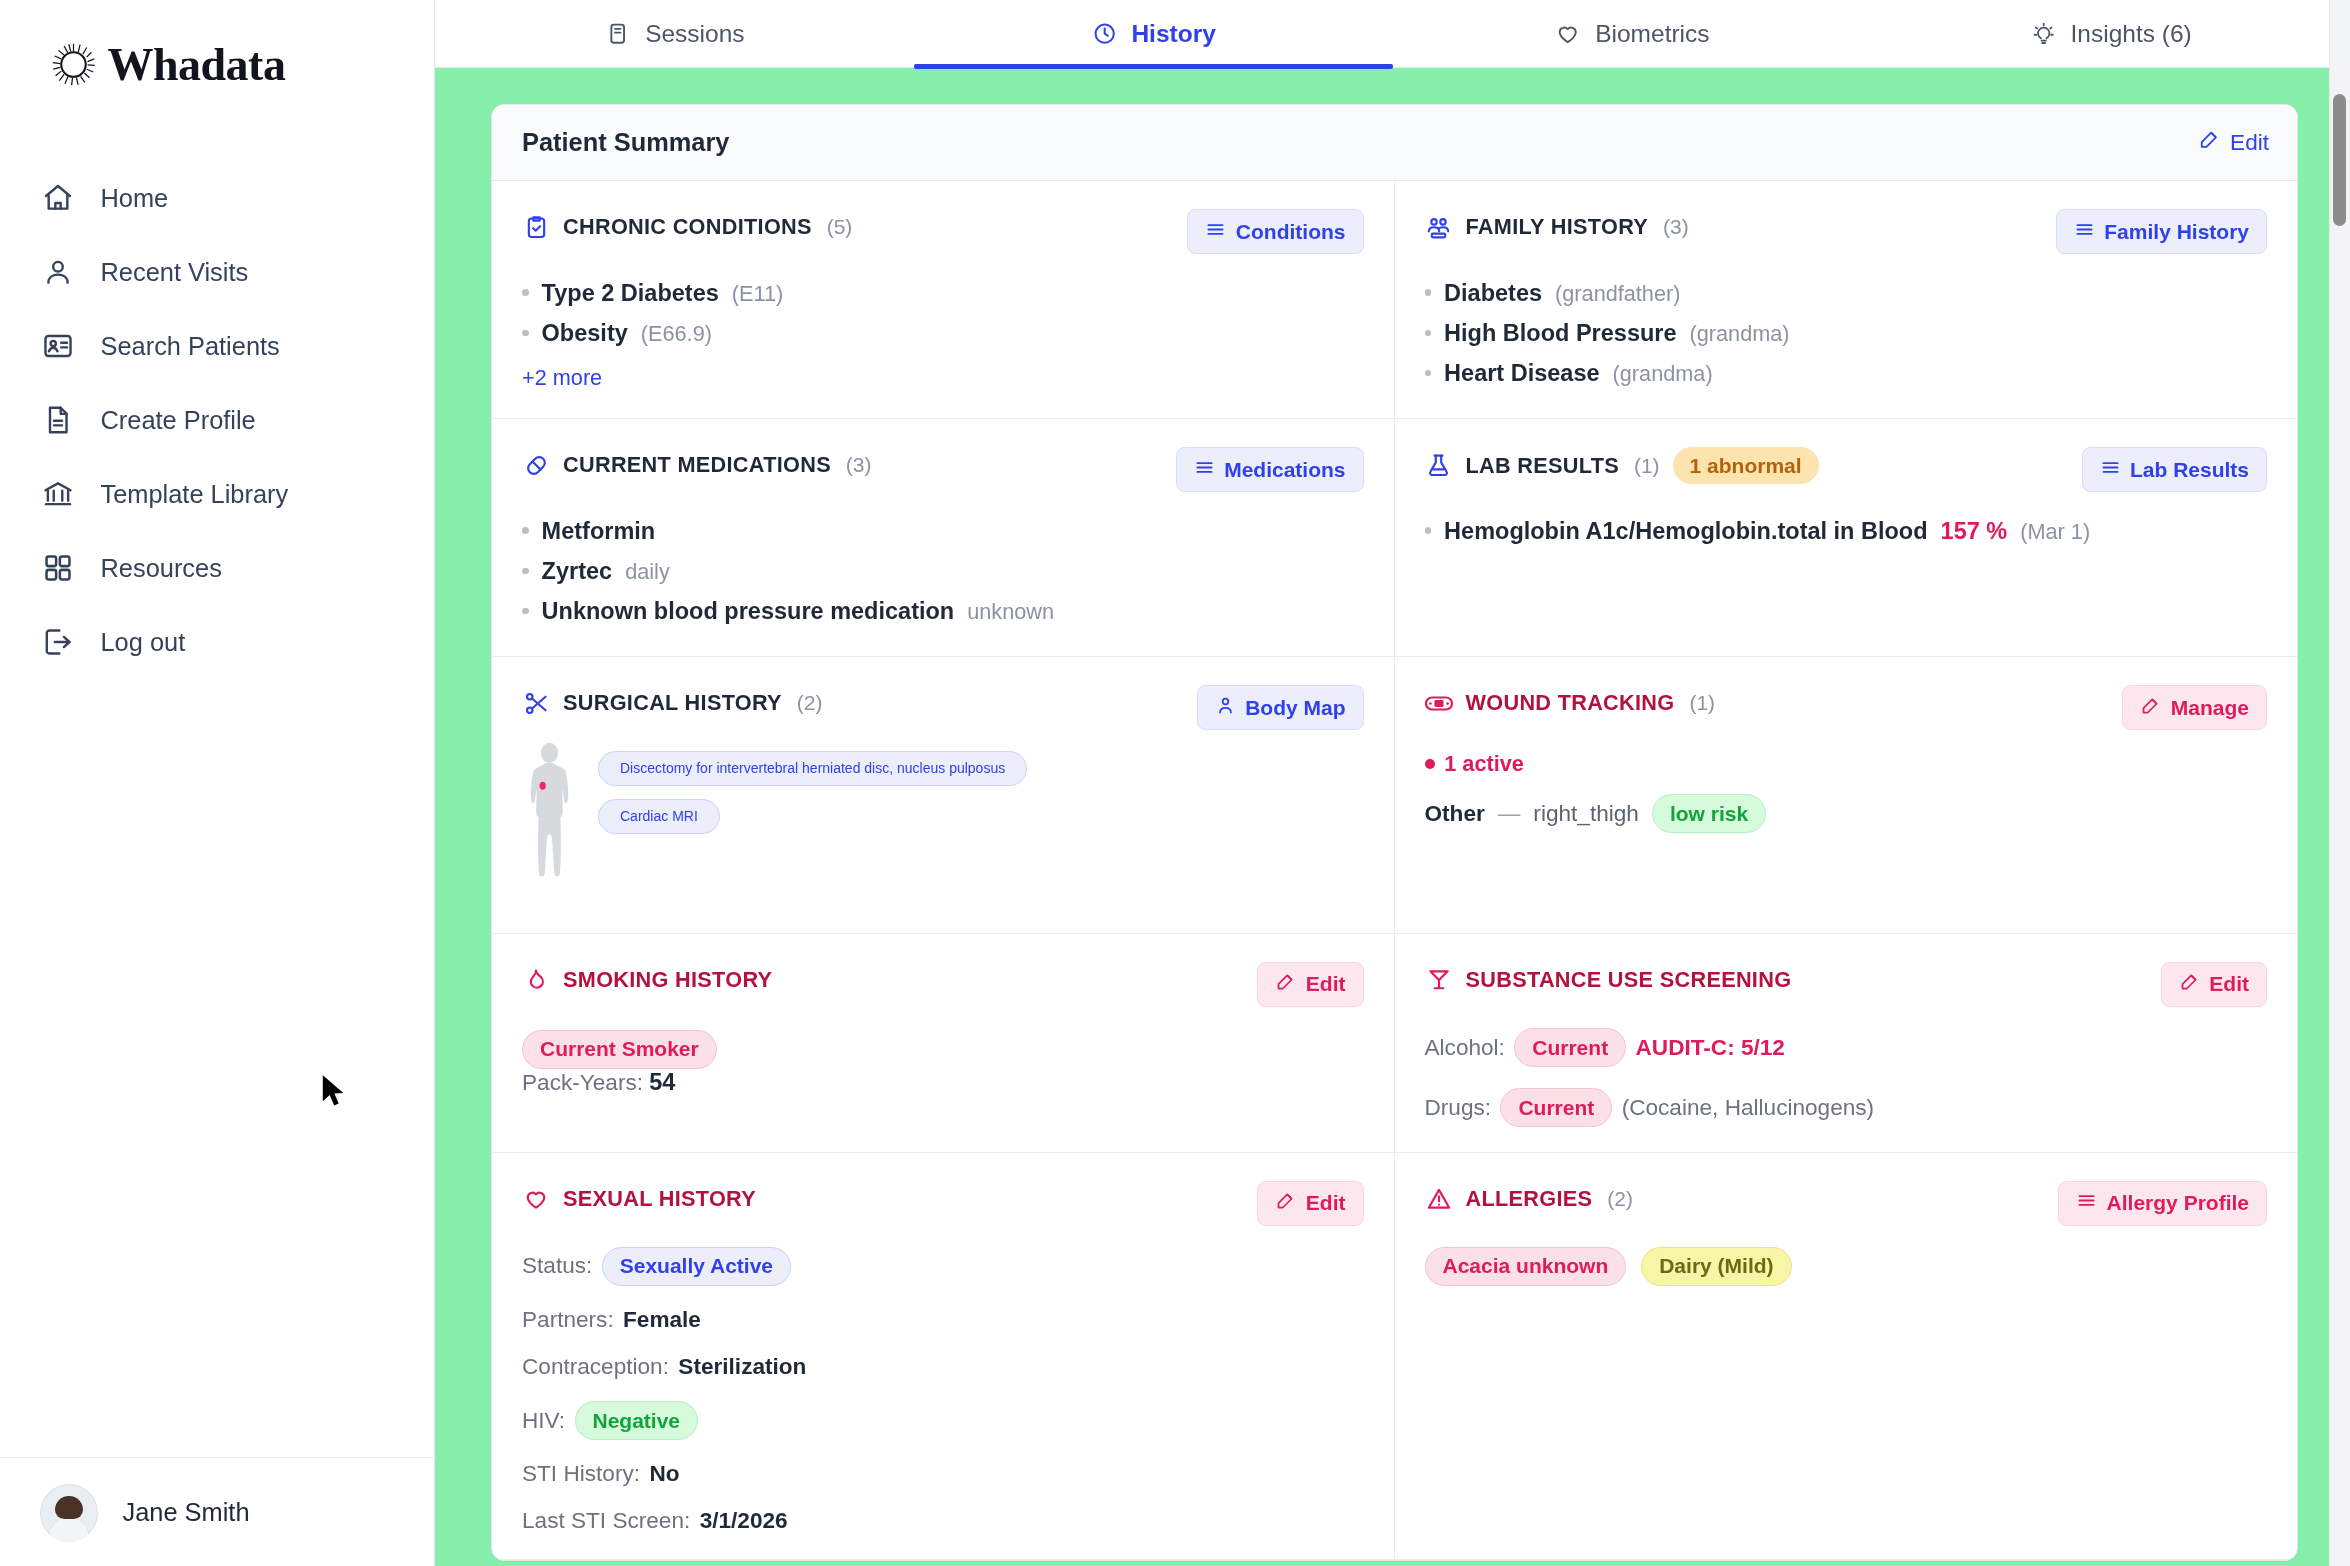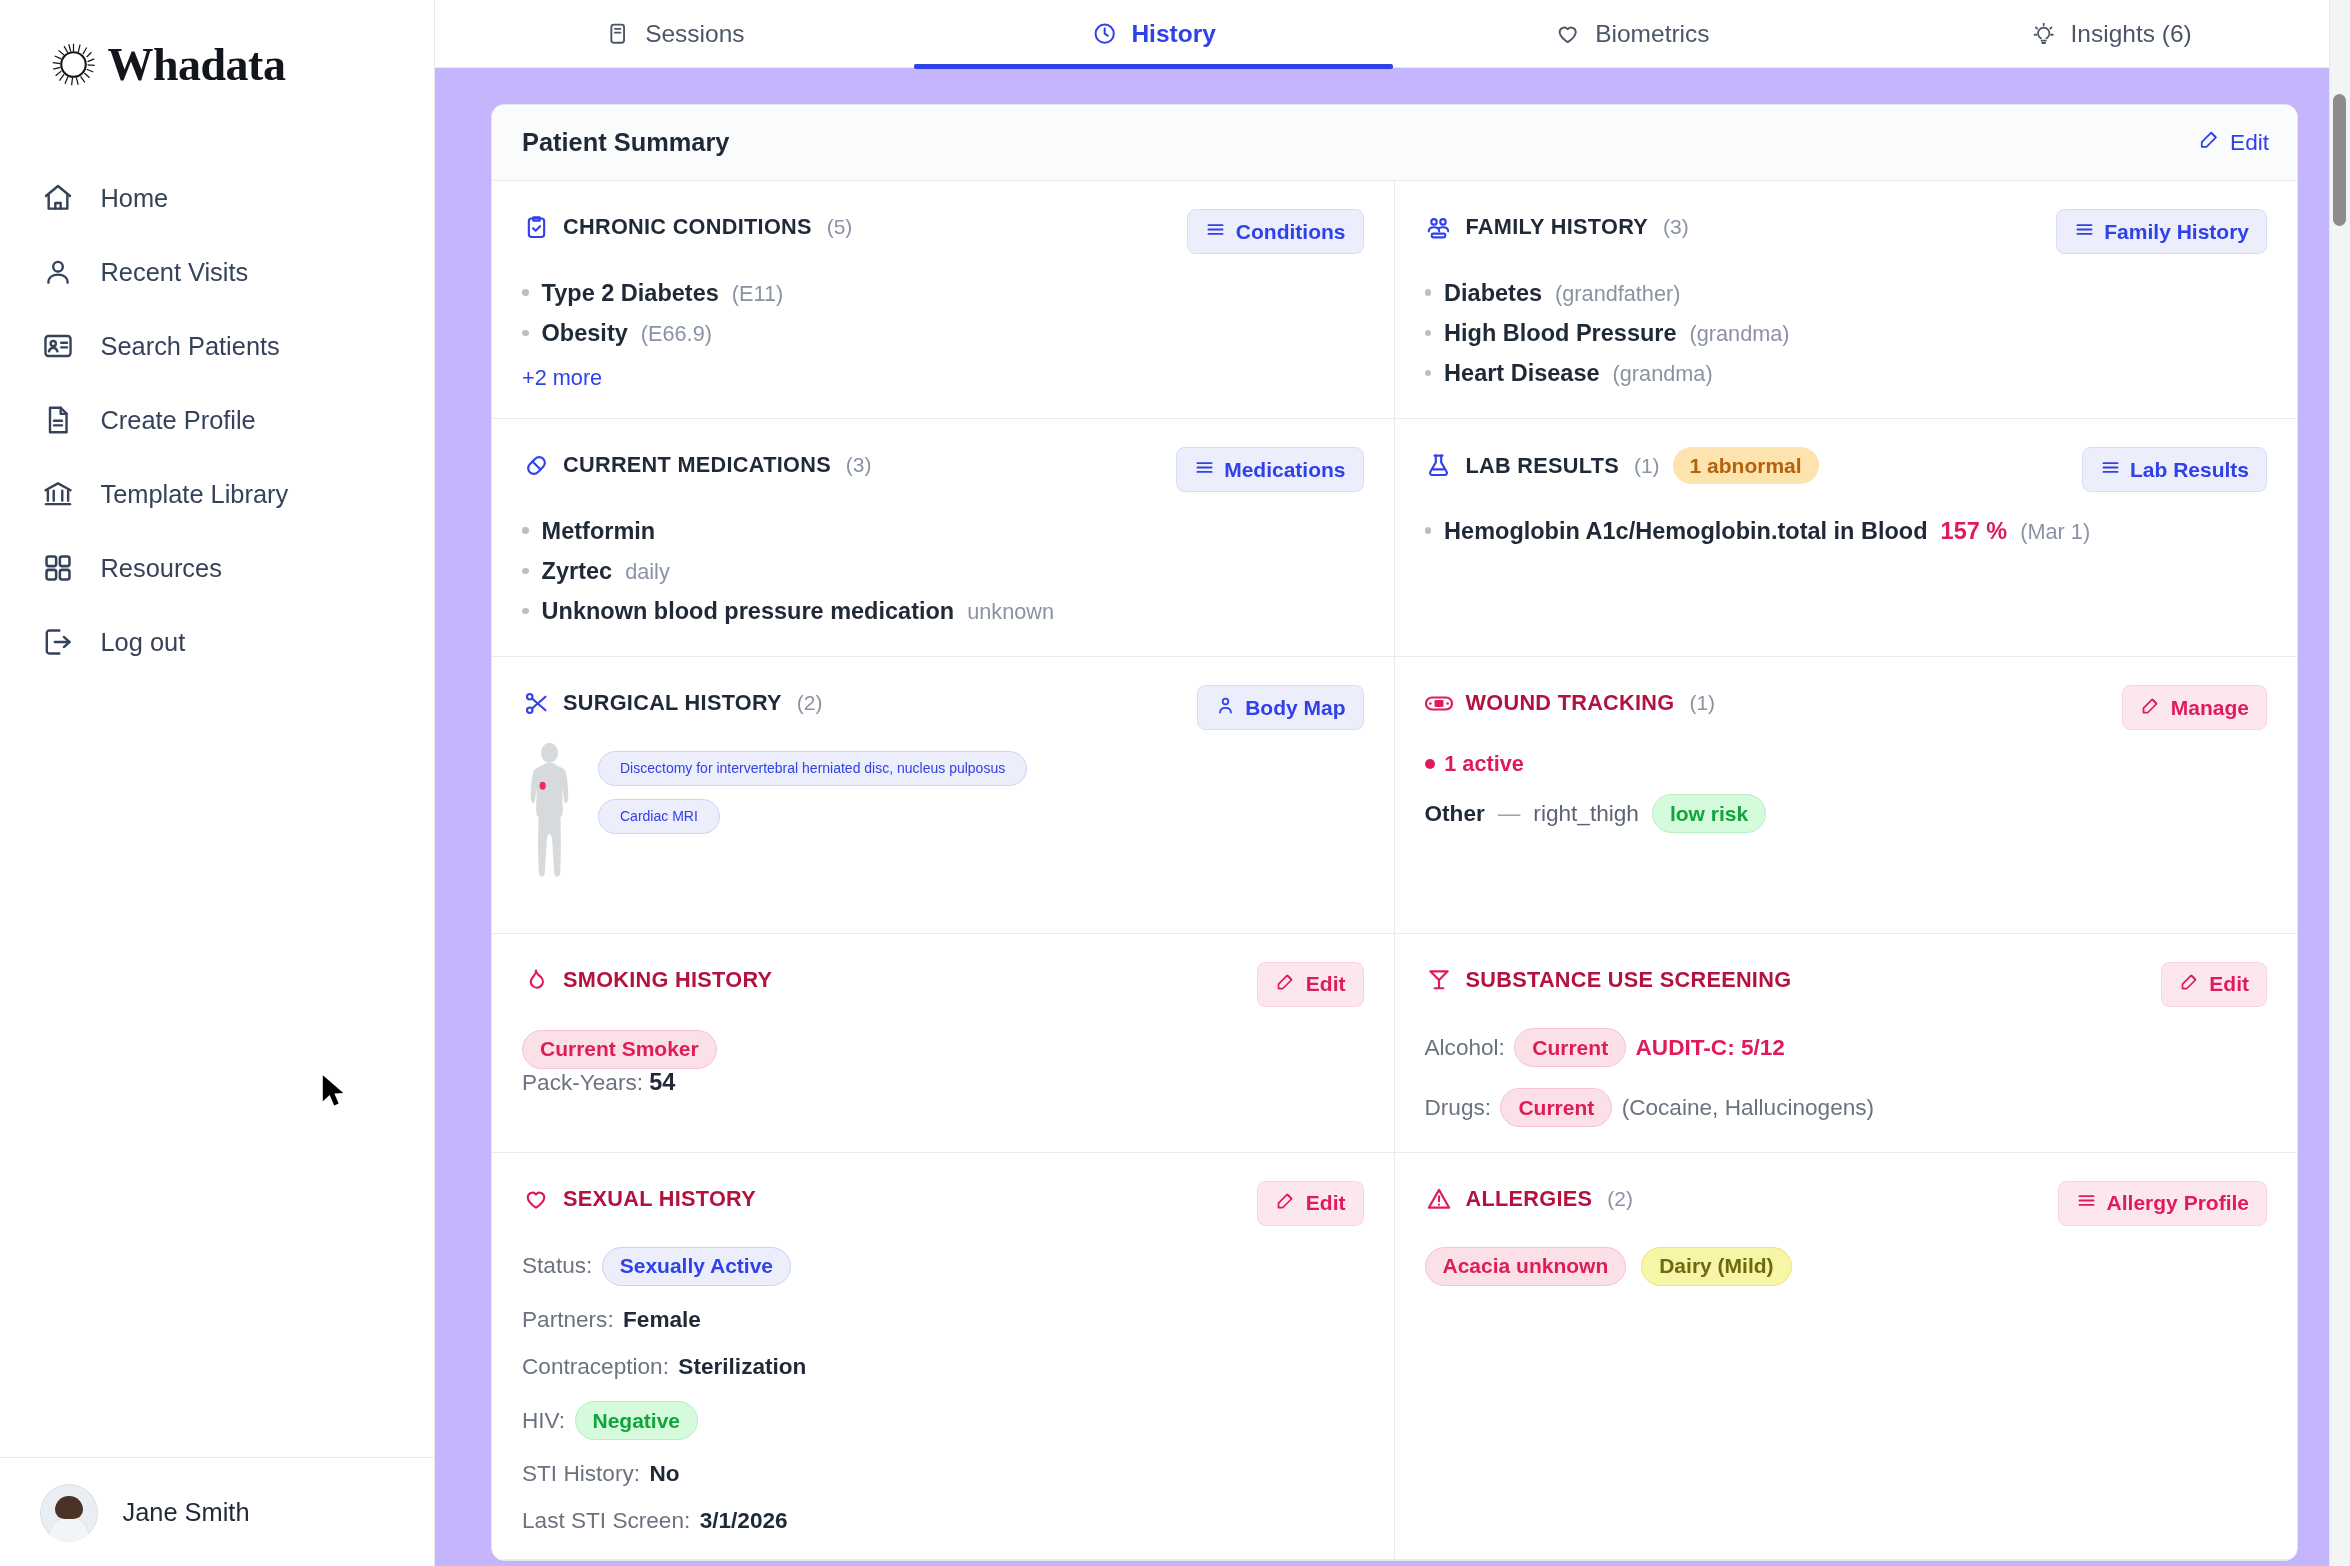--- a/index.html
+++ b/index.html
@@ -53,21 +53,21 @@
   }
   .avatar::before{
     content:""; position:absolute; left:50%; top:22%; transform:translateX(-50%);
     width:28px; height:22.6px; border-radius:14px 14px 9.4px 9.4px; background:#4a3226; z-index:2;
   }
   .user-name { font-size: 25.4px; color: #1f2937; }
 
   
   .main {
     flex: 1 1 auto; height: 1567px; position: relative;
-    background: #c4b5fd; display: flex; flex-direction: column; min-width: 0;
+    background: #86efac; display: flex; flex-direction: column; min-width: 0;
   }
   .tabs {
     background: #ffffff; height: 68px; flex: 0 0 68px;
     display: flex; align-items: flex-start; position: relative;
     border-bottom: 0.9px solid #e6e8ec;
   }
   .tab {
     flex: 1 1 0; display: flex; align-items: center; justify-content: center;
     gap: 13px; height: 68px; cursor: pointer; position: relative;
     color: #4b5768; font-size: 24.5px;

